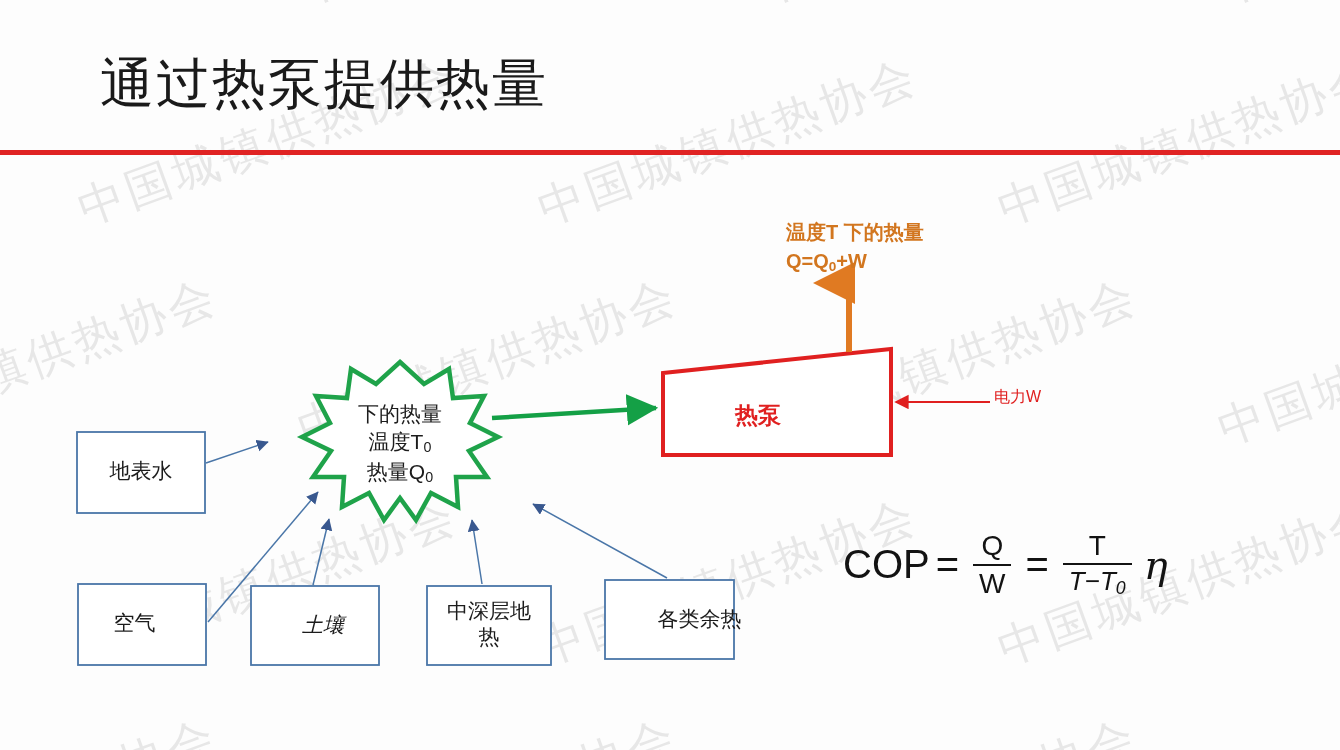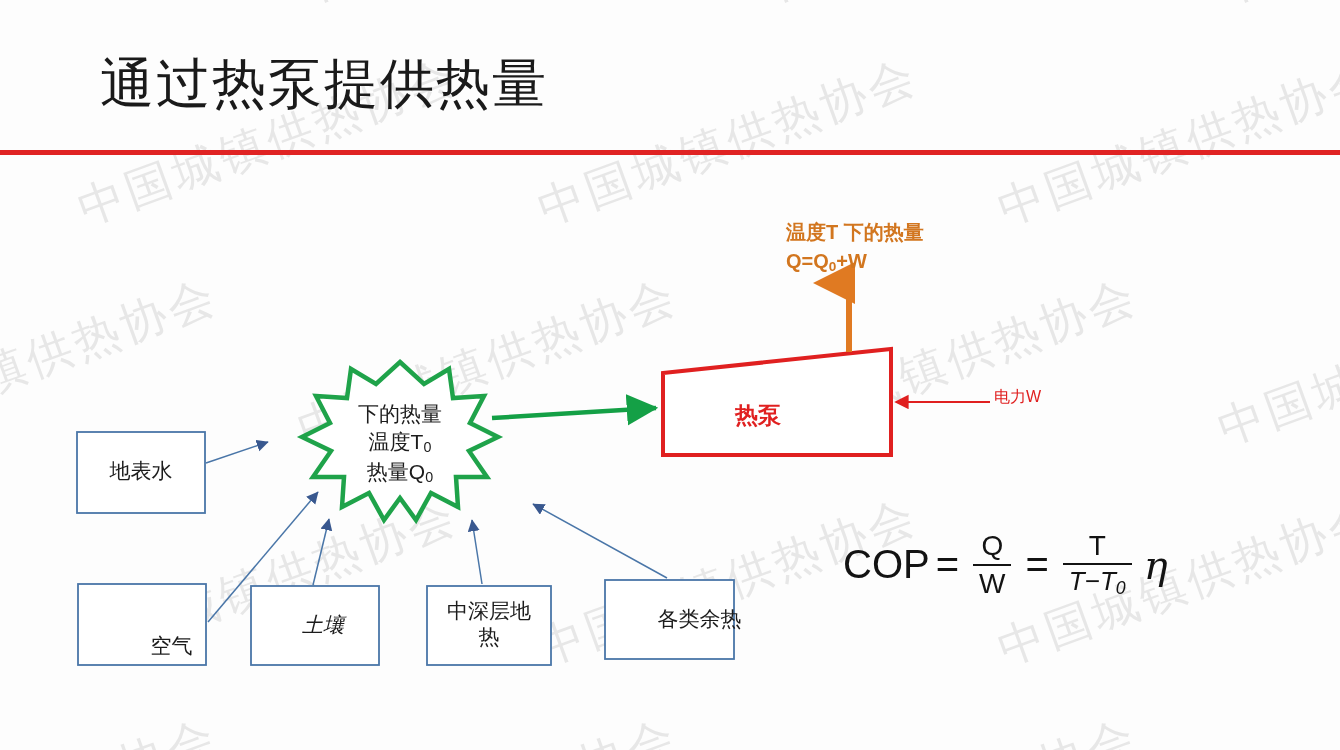--- a/index.html
+++ b/index.html
@@ -232,21 +232,21 @@
 
   <div id="pump-label">热泵</div>
   <div id="power-label">电力W</div>
 
   <div id="heat-out-label">
     <div>温度T 下的热量</div>
     <div><span>Q=Q</span><span class="sub">0</span><span>+W</span></div>
   </div>
 
   <div class="lbl box-label" style="left:77px;  top:458px; width:128px;">地表水</div>
-  <div class="lbl box-label" style="left:78px;  top:633px; width:113px;padding-left:37px;">空气</div>
+  <div class="lbl box-label" style="left:78px;  top:610px; width:113px;">空气</div>
   <div class="lbl box-label" style="left:251px; top:612px; width:144px;font-style:italic;">土壤</div>
   <div class="lbl box-label" style="left:437px; top:598px; width:104px;">中深层地热</div>
   <div class="lbl box-label" style="left:605px; top:606px; width:129px;margin-left:30px;">各类余热</div>
 
   <div id="cop">
     <span>COP</span>
     <span class="op">=</span>
     <span class="frac">
       <span class="num">Q</span>
       <span class="den">W</span>

